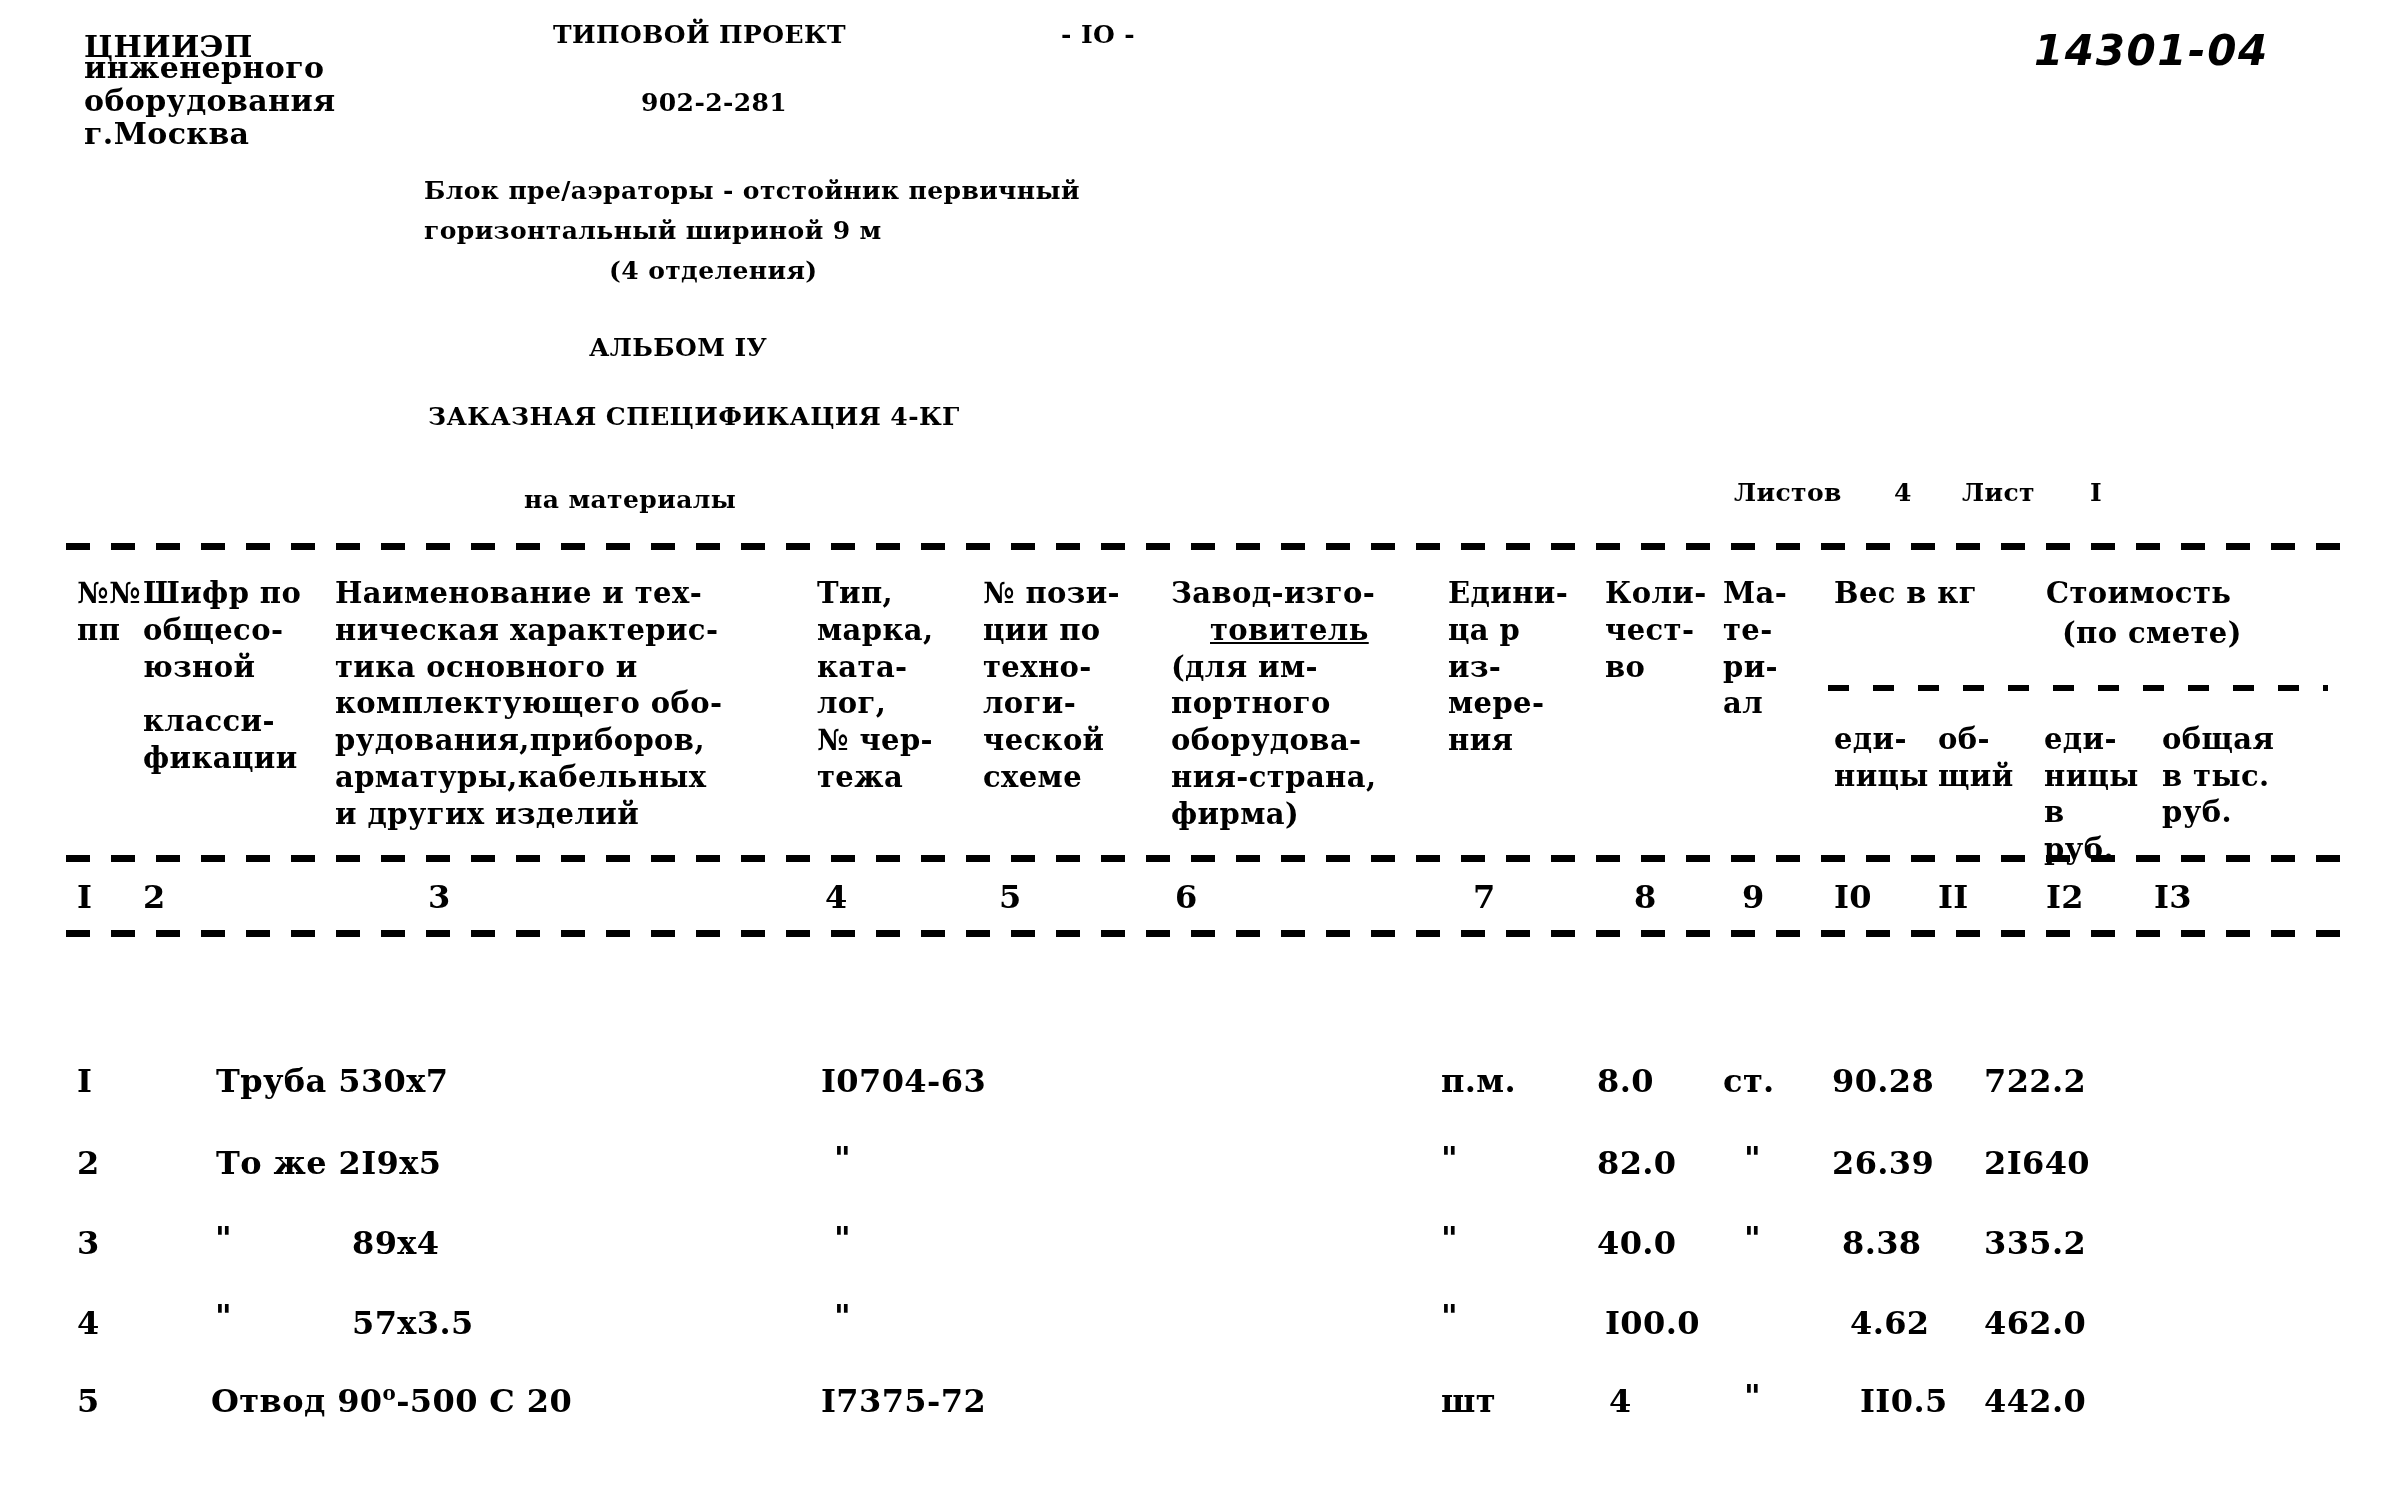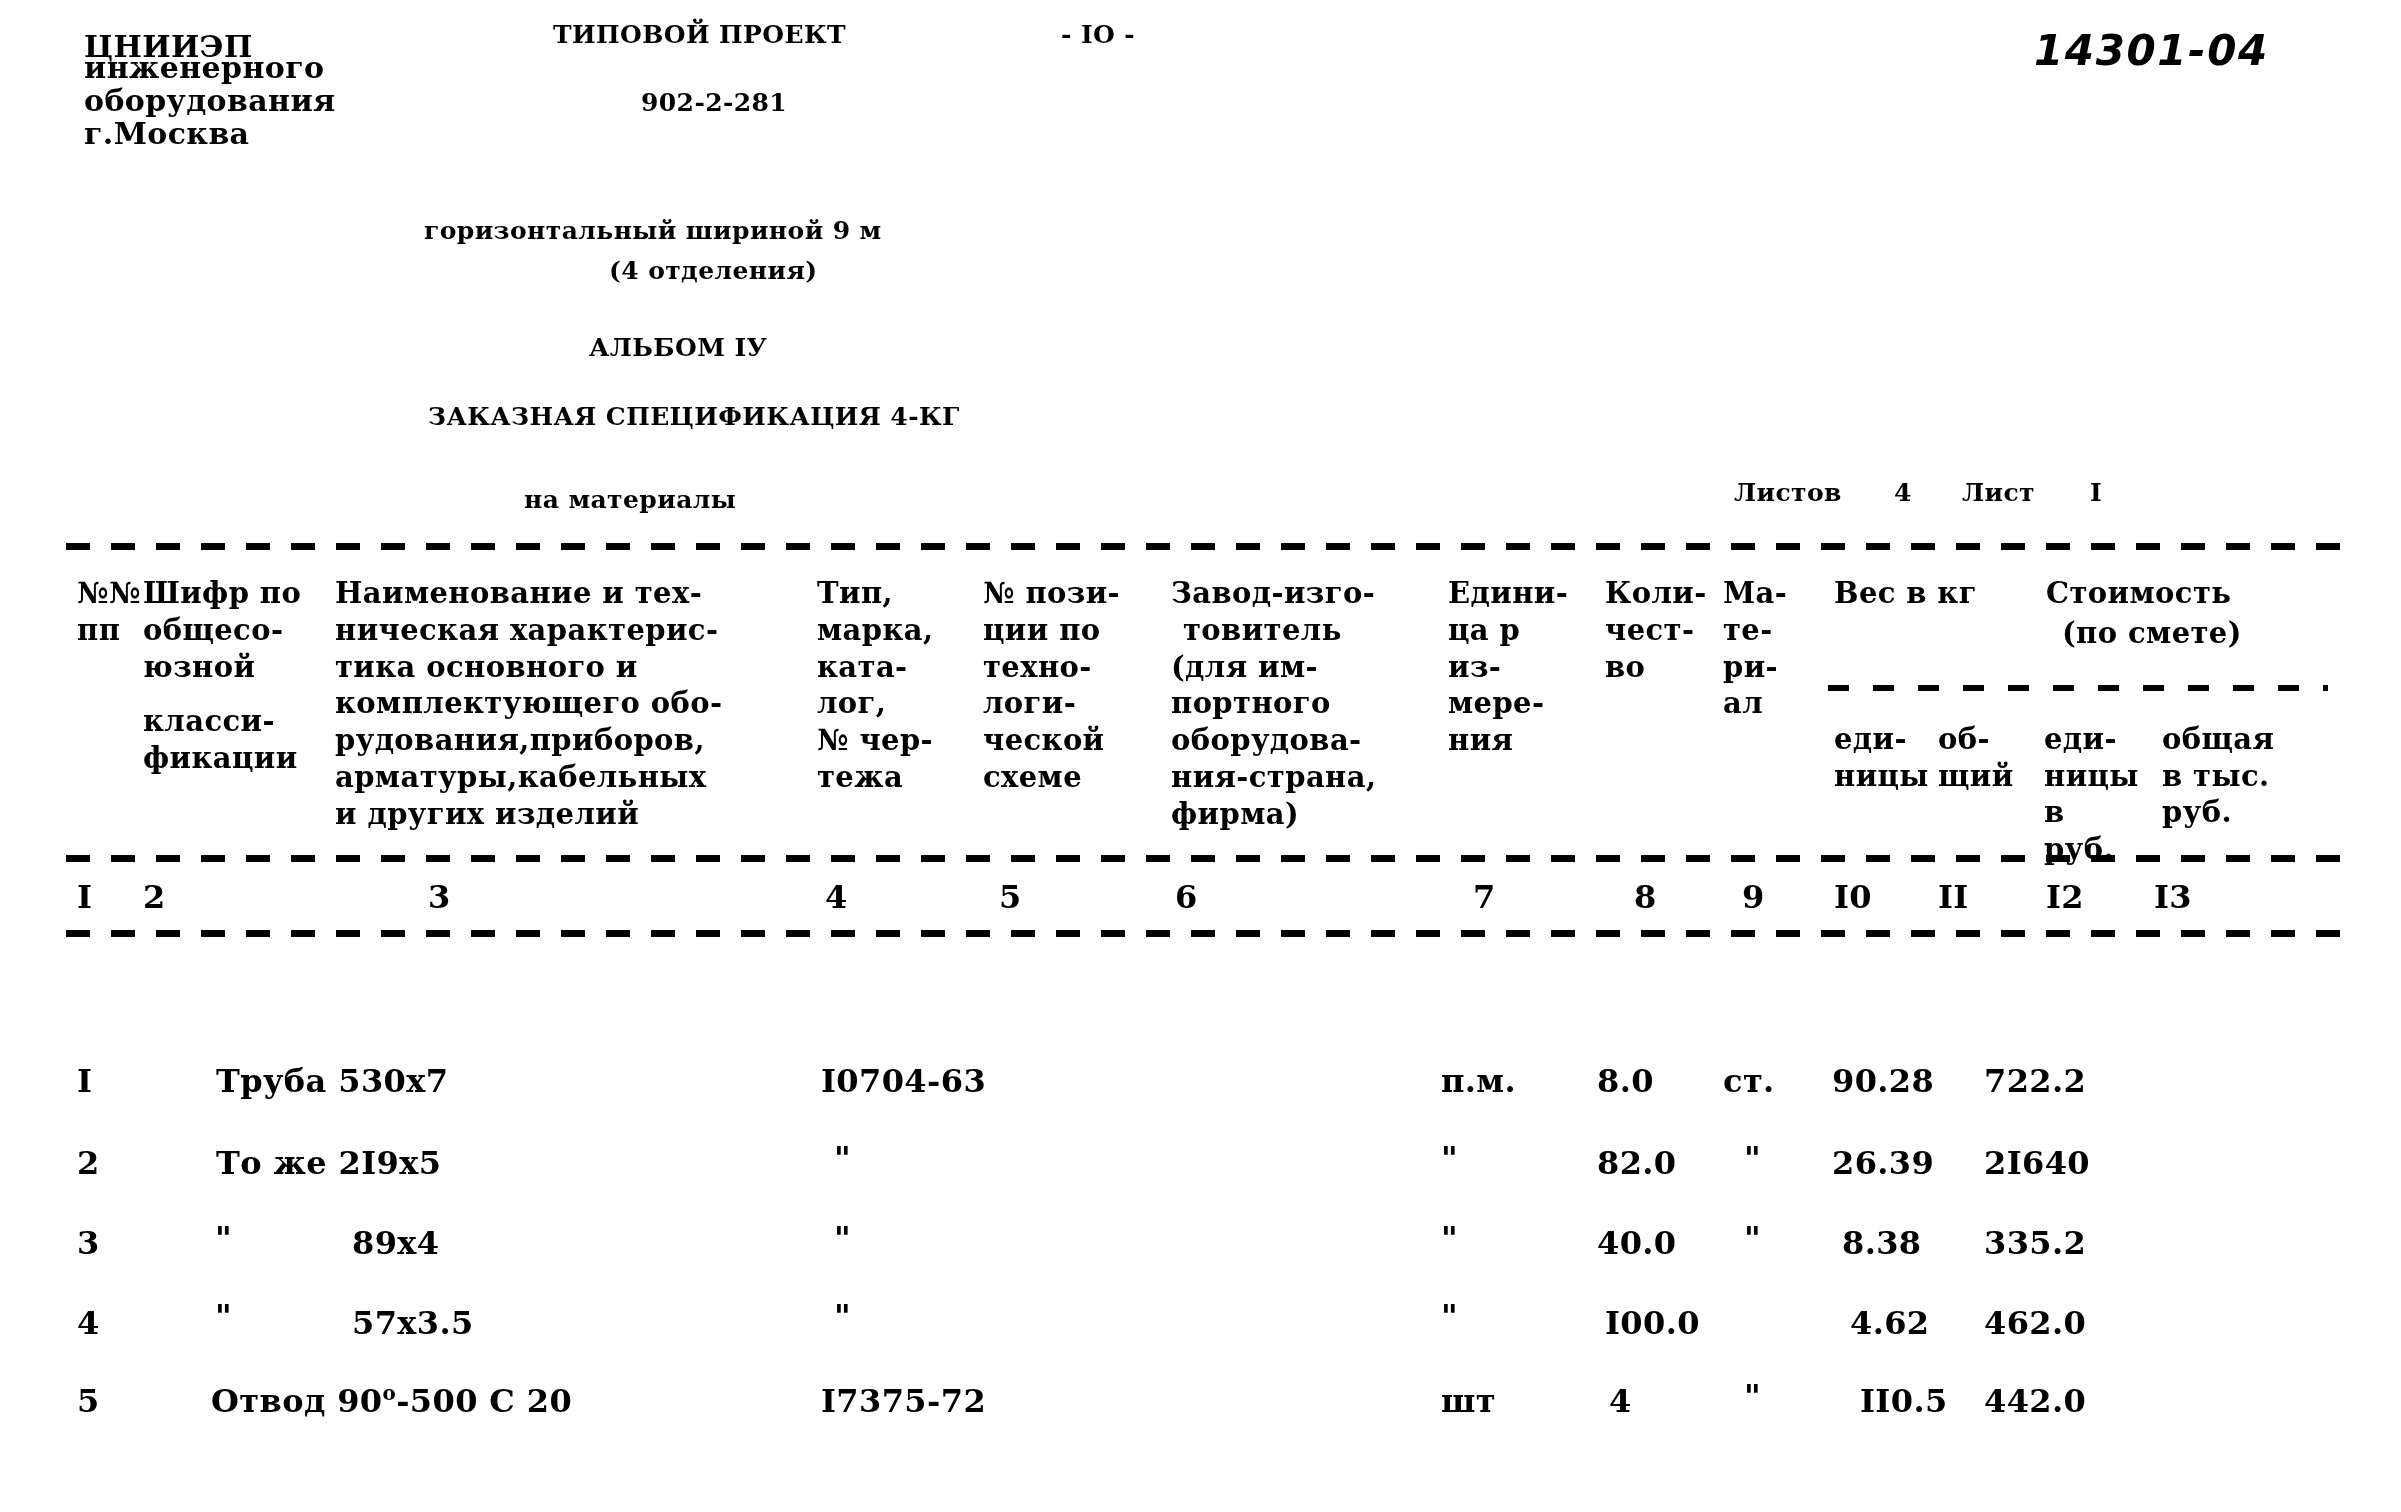--- a/index.html
+++ b/index.html
@@ -73,20 +73,21 @@
   <div class="t hdr-org mono" style="left:84px; top:29px;">ЦНИИЭП</div>
   <div class="t hdr-org mono" style="left:84px; top:50px;">инженерного</div>
   <div class="t hdr-org mono" style="left:84px; top:83px;">оборудования</div>
   <div class="t hdr-org mono" style="left:84px; top:116px;">г.Москва</div>
 
   <div class="t big mono" style="left:553px; top:22.4px;">ТИПОВОЙ ПРОЕКТ</div>
   <div class="t big mono" style="left:1061px; top:22.4px;">- IO -</div>
   <div class="t hand" style="left:2034px; top:30px;">14301-04</div>
   <div class="t big mono" style="left:641px; top:90px;">902-2-281</div>
 
+  <div class="t big mono" style="left:424px; top:178px;">Блок пре/аэраторы - отстойник первичный</div>
   <div class="t big mono" style="left:424px; top:218px;">горизонтальный шириной 9 м</div>
   <div class="t big mono" style="left:609px; top:258px;">(4 отделения)</div>
 
   <div class="t big mono" style="left:589px; top:335px;">АЛЬБОМ IУ</div>
   <div class="t big mono" style="left:428px; top:404px;">ЗАКАЗНАЯ СПЕЦИФИКАЦИЯ 4-КГ</div>
 
   <div class="t big mono" style="left:524px; top:487px;">на материалы</div>
 
   <div class="t big mono" style="left:1734px; top:480px;">Листов</div>
   <div class="t big mono" style="left:1894px; top:480px;">4</div>
@@ -120,21 +121,21 @@
   <div class="t col mono" style="left:817px; top:759px;">тежа</div>
 
   <div class="t col mono" style="left:983px; top:575px;">№ пози-</div>
   <div class="t col mono" style="left:983px; top:612px;">ции по</div>
   <div class="t col mono" style="left:983px; top:649px;">техно-</div>
   <div class="t col mono" style="left:983px; top:685px;">логи-</div>
   <div class="t col mono" style="left:983px; top:722px;">ческой</div>
   <div class="t col mono" style="left:983px; top:759px;">схеме</div>
 
   <div class="t col mono" style="left:1171px; top:575px;">Завод-изго-</div>
-  <div class="t col mono" style="left:1183px; top:612px;">товитель</div>
+  <div class="t col mono" style="left:1210px; top:612px;text-decoration:underline;">товитель</div>
   <div class="t col mono" style="left:1171px; top:649px;">(для им-</div>
   <div class="t col mono" style="left:1171px; top:685px;">портного</div>
   <div class="t col mono" style="left:1171px; top:722px;">оборудова-</div>
   <div class="t col mono" style="left:1171px; top:759px;">ния-страна,</div>
   <div class="t col mono" style="left:1171px; top:796px;">фирма)</div>
 
   <div class="t col mono" style="left:1448px; top:575px;">Едини-</div>
   <div class="t col mono" style="left:1448px; top:612px;">ца р</div>
   <div class="t col mono" style="left:1448px; top:649px;">из-</div>
   <div class="t col mono" style="left:1448px; top:685px;">мере-</div>

